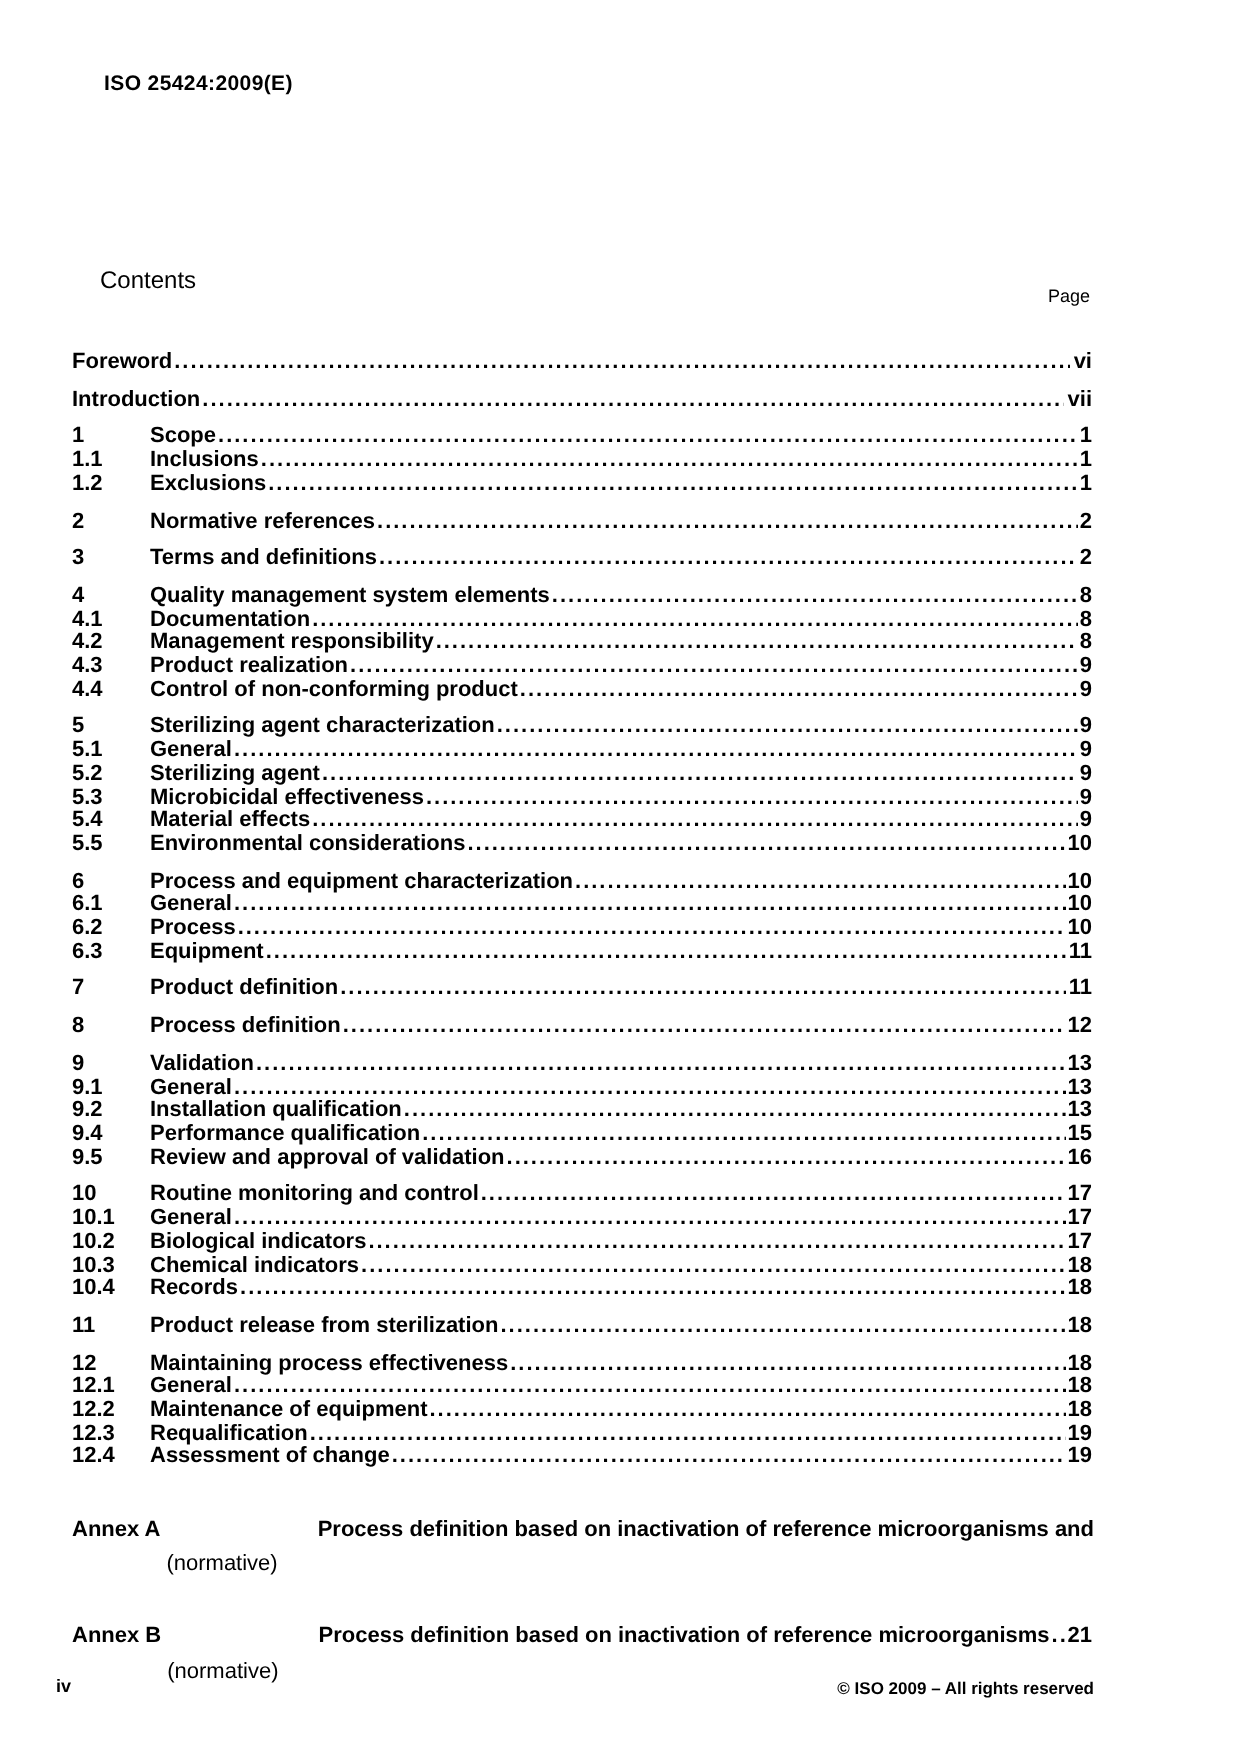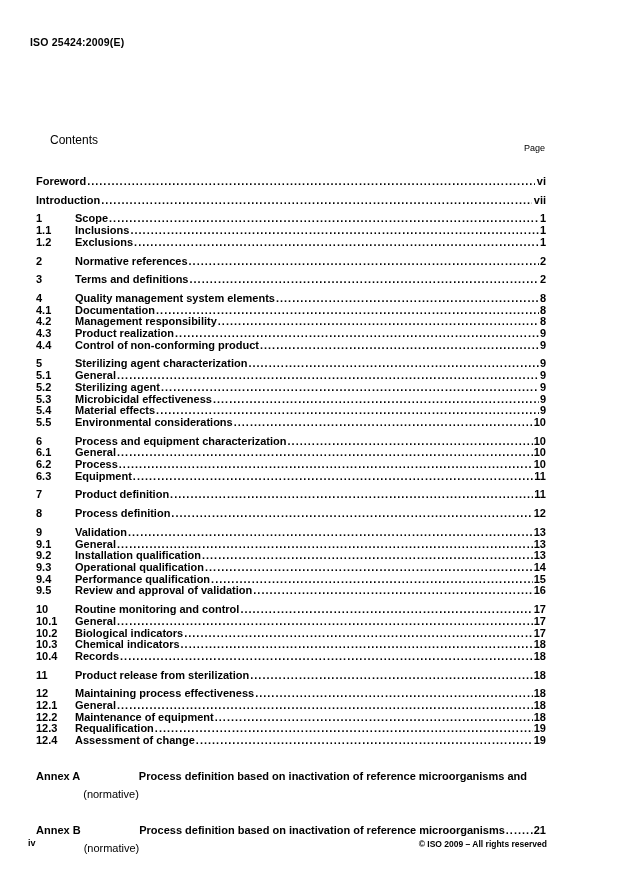--- a/index.html
+++ b/index.html
@@ -5,21 +5,21 @@
   html, body { margin: 0; padding: 0; }
   body {
     width: 619px; height: 877px;
     background: #ffffff;
     font-family: "Liberation Sans", sans-serif;
     color: #000;
     position: relative;
     overflow: hidden;
   }
   .doc-code {
-    position: absolute; left: 30px; top: 36px;
+    position: absolute; left: 52px; top: 36px;
     font-size: 10.5px; font-weight: bold; letter-spacing: 0.2px;
   }
   .contents-title {
     position: absolute; left: 50px; top: 133px;
     font-size: 12px; font-weight: normal;
   }
   .page-col-label {
     position: absolute; right: 74px; top: 143px;
     font-size: 9px; font-weight: normal; padding-left: 12px;
   }
@@ -38,21 +38,21 @@
     flex: 1 1 auto; overflow: hidden; white-space: nowrap;
     letter-spacing: 1px; min-width: 6px; margin: 0 1px;
   }
   .leader::after {
     content: "...................................................................................................................................................................................................";
   }
   .toc-page { flex: 0 0 auto; }
   .roman { margin-left: 1px; }
   .annex-label { flex: 0 0 auto; }
   .annex-qualifier { font-weight: normal; margin-left: 3px; flex: 0 0 auto; margin-top: 35px; }
-  .annex-title { margin-left: 0; flex: 0 0 auto; }
+  .annex-title { margin-left: 20px; flex: 0 0 auto; }
   .annex-cont { padding-left: 39px; }
   .footer-page-num {
     position: absolute; left: 28px; top: 838px;
     font-size: 9px; font-weight: bold;
   }
   .footer-copyright {
     position: absolute; right: 72px; top: 839px;
     font-size: 8.5px; font-weight: bold;
   }
 </style>
@@ -240,26 +240,20 @@
         <span class="leader"></span>
         <span class="toc-page">13</span>
       </div>
       <div class="toc-row">
         <span class="toc-num">9.2</span>
         <span class="toc-title">Installation qualification</span>
         <span class="leader"></span>
         <span class="toc-page">13</span>
       </div>
       <div class="toc-row">
-        <span class="toc-num">9.3</span>
-        <span class="toc-title">Operational qualification</span>
-        <span class="leader"></span>
-        <span class="toc-page">14</span>
-      </div>
-      <div class="toc-row">
         <span class="toc-num">9.4</span>
         <span class="toc-title">Performance qualification</span>
         <span class="leader"></span>
         <span class="toc-page">15</span>
       </div>
       <div class="toc-row">
         <span class="toc-num">9.5</span>
         <span class="toc-title">Review and approval of validation</span>
         <span class="leader"></span>
         <span class="toc-page">16</span>

